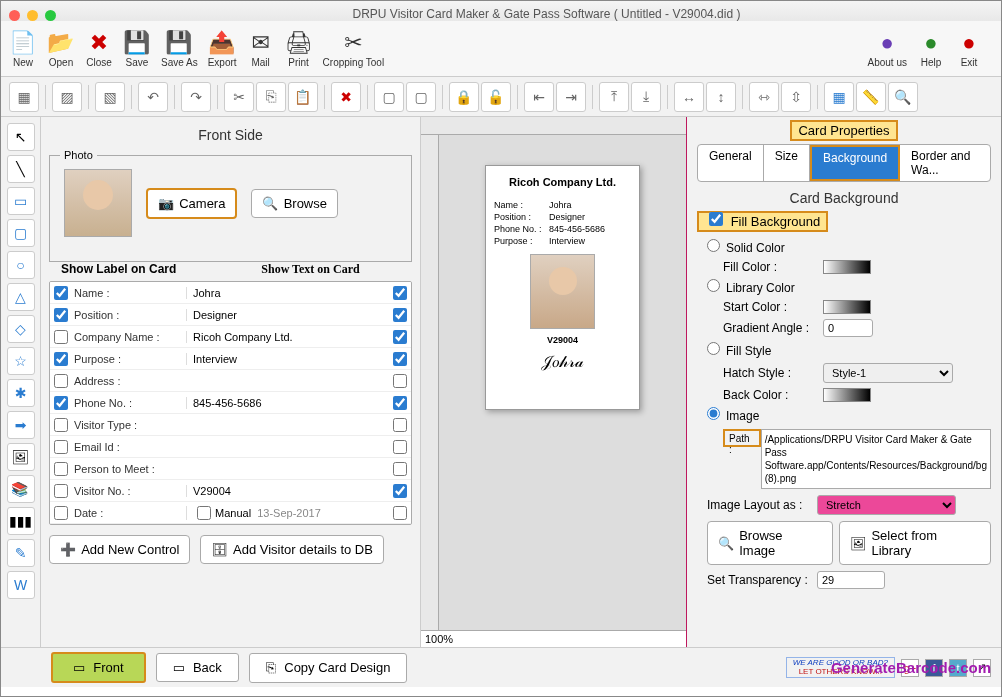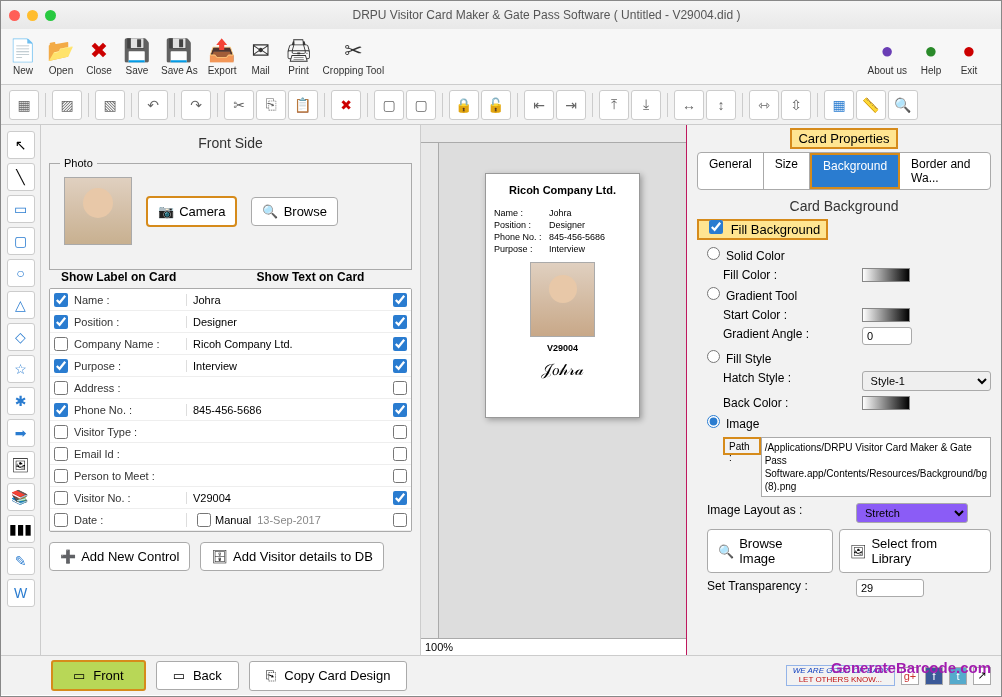--- a/index.html
+++ b/index.html
@@ -1,17 +1,17 @@
 <!DOCTYPE html>
 <html><head>
 <meta charset="utf-8">
 <style>
 * { box-sizing: border-box; margin: 0; padding: 0; font-family: -apple-system, "Helvetica Neue", Arial, sans-serif; }
 body { background: #fff; width: 1002px; height: 697px; position: relative; border: 1px solid #888; }
-.titlebar { height: 28px; background: linear-gradient(#f5f5f5,#e8e8e8); display: flex; align-items: center; padding: 0 8px; font-size: 12px; color: #333; gap: 44px; }
+.titlebar { height: 20px; background: linear-gradient(#f5f5f5,#e8e8e8); display: flex; align-items: flex-end; padding: 0 8px; font-size: 12px; color: #333; gap: 44px; }
 .traffic { display: flex; gap: 7px; }
 .dot { width: 11px; height: 11px; border-radius: 50%; }
 .dot.r { background: #ff5f57; }
 .dot.y { background: #ffbd2e; }
 .dot.g { background: #28c940; }
 .titlebar .title { flex: 1; text-align: center; font-size: 12px; color: #555; }
 .main-toolbar { height: 56px; background: #f7f7f7; border-bottom: 1px solid #ccc; display: flex; align-items: center; padding: 0 8px; }
 .tb-btn { display: flex; flex-direction: column; align-items: center; font-size: 10px; color: #333; margin-right: 10px; cursor: pointer; }
 .tb-btn .ico { width: 28px; height: 28px; display: flex; align-items: center; justify-content: center; font-size: 22px; }
 .tb-spacer { flex: 1; }
@@ -39,32 +39,32 @@
 .section-title { text-align: center; font-size: 14px; font-weight: 500; margin-bottom: 6px; color: #333; }
 .hilite { background: #ffe591; border: 2px solid #d68b1b; padding: 1px 6px; font-size: 13px; font-weight: 500; }
 .photo-box { border: 1px solid #aaa; background: #fff; padding: 10px; display: flex; align-items: center; gap: 14px; margin-bottom: 10px; }
 .photo-img { width: 68px; height: 68px; border: 1px solid #aaa; background: linear-gradient(#e0d0c0,#c8b090); position: relative; overflow: hidden; }
 .photo-img::after { content: ""; position: absolute; top: 10px; left: 50%; transform: translateX(-50%); width: 30px; height: 30px; background: #e8c8a8; border-radius: 50%; }
 .btn { background: #fff; border: 1px solid #aaa; border-radius: 4px; padding: 6px 10px; font-size: 13px; display: inline-flex; align-items: center; gap: 5px; cursor: pointer; }
 .btn.hilited { border: 2px solid #d68b1b; }
 .btn.hilited .ico { color: #2a8a2a; }
 .headers { display: flex; font-weight: bold; font-size: 12px; margin-bottom: 4px; }
 .headers div:first-child { width: 160px; padding-left: 12px; }
-.headers div:last-child { flex: 1; text-align: center; }
+.headers div:last-child { flex: 1; text-align: center; font-family: Liberation Serif, serif; }
 .form-area { background: #fff; border: 1px solid #aaa; border-radius: 2px; height: 244px; overflow-y: auto; }
 .form-row { display: flex; align-items: center; height: 22px; border-bottom: 1px solid #eee; }
 .cb { width: 14px; height: 14px; margin: 0 4px; accent-color: #2a7cd0; }
 .form-row .label { width: 114px; font-size: 11px; color: #333; padding-left: 2px; }
 .form-row .val { flex: 1; border-left: 1px solid #ddd; padding-left: 6px; font-size: 11px; display: flex; align-items: center; }
 .bottom-actions { display: flex; gap: 10px; margin-top: 10px; }
 .tabs { display: flex; border: 1px solid #aaa; border-radius: 4px; background: #fff; overflow: hidden; margin-bottom: 8px; }
 .tab { padding: 4px 11px; font-size: 12px; border-right: 1px solid #aaa; cursor: pointer; }
 .tab:last-child { border-right: none; }
 .tab.active { background: #2a7cd0; color: #fff; }
-.rp-row { display: flex; align-items: flex-start; margin: 5px 0 5px 16px; font-size: 12px; gap: 39px; }
+.rp-row { display: flex; align-items: center; margin: 5px 0 5px 16px; font-size: 12px; }
 .rp-row .rlbl { width: 100px; }
 .swatch { width: 48px; height: 14px; background: linear-gradient(90deg, #fff, #000); border: 1px solid #888; }
 .radio { width: 13px; height: 13px; margin-right: 6px; accent-color: #2a7cd0; }
 .path-box { display: flex; margin: 6px 0 6px 16px; font-size: 10px; }
 .path-lbl { border: 2px solid #d68b1b; padding: 2px 4px; height: 18px; }
 .path-val { flex: 1; background: #fff; border: 1px solid #aaa; padding: 3px; line-height: 1.3; }
 select, input[type="text"], input[type="number"] { border: 1px solid #aaa; border-radius: 3px; padding: 2px 4px; font-size: 11px; }
 .bottom-bar { height: 40px; background: #f2f2f2; border-top: 1px solid #ccc; display: flex; align-items: center; padding: 0 10px 0 50px; gap: 10px; }
 .front-btn { background: #b8d757; border: 2px solid #d68b1b; padding: 6px 20px; border-radius: 3px; display: flex; align-items: center; gap: 8px; font-size: 13px; }
 .back-btn, .copy-btn { background: #fff; border: 1px solid #aaa; padding: 6px 16px; border-radius: 3px; display: flex; align-items: center; gap: 8px; font-size: 13px; }
@@ -361,21 +361,21 @@
       <div class="tab">Border and Wa...</div>
     </div>
     <div class="section-title">Card Background</div>
     <div style="margin-bottom:10px;"><label class="hilite"><input type="checkbox" checked="" class="cb" style="margin-right: 4px;"> <span>Fill Background</span></label></div>
     <div style="padding-left:10px;">
       <div><label><input type="radio" name="bg" class="radio" style=""><span>Solid Color</span></label></div>
       <div class="rp-row">
           <div class="rlbl">Fill Color :</div>
           <div class="swatch"></div>
         </div>
-      <div><label><input type="radio" name="bg" class="radio" style=""><span>Gradient Tool</span></label></div>
+      <div><label><input type="radio" name="bg" class="radio" style=""><span>Library Color</span></label></div>
       <div class="rp-row">
           <div class="rlbl">Start Color :</div>
           <div class="swatch"></div>
         </div>
       <div class="rp-row">
           <div class="rlbl">Gradient Angle :</div>
           <input type="number" style="width: 50px;" value="0">
         </div>
       <div><label><input type="radio" name="bg" class="radio" style=""><span>Fill Style</span></label></div>
       <div class="rp-row">
@@ -386,21 +386,21 @@
           <div class="rlbl">Back Color :</div>
           <div class="swatch"></div>
         </div>
       <div><label><input type="radio" name="bg" class="radio" checked="" style=""><span>Image</span></label></div>
       <div class="path-box">
           <div class="path-lbl">Path :</div>
           <div class="path-val">/Applications/DRPU Visitor Card Maker &amp; Gate Pass Software.app/Contents/Resources/Background/bg (8).png</div>
         </div>
       <div class="rp-row" style="margin-left:0">
           <div class="rlbl" style="width:110px">Image Layout as :</div>
-          <select style="width:112px; background:#8b5cf6"><option>Stretch</option></select>
+          <select style="width:139px; background:#ec4899"><option>Stretch</option></select>
         </div>
       <div style="display:flex; gap:6px; margin:6px 0 6px 0;">
         <div class="btn">
             <span>🔍</span>
             <span>Browse Image</span>
           </div>
         <div class="btn">
             <span>🖼</span>
             <span>Select from Library</span>
           </div>

